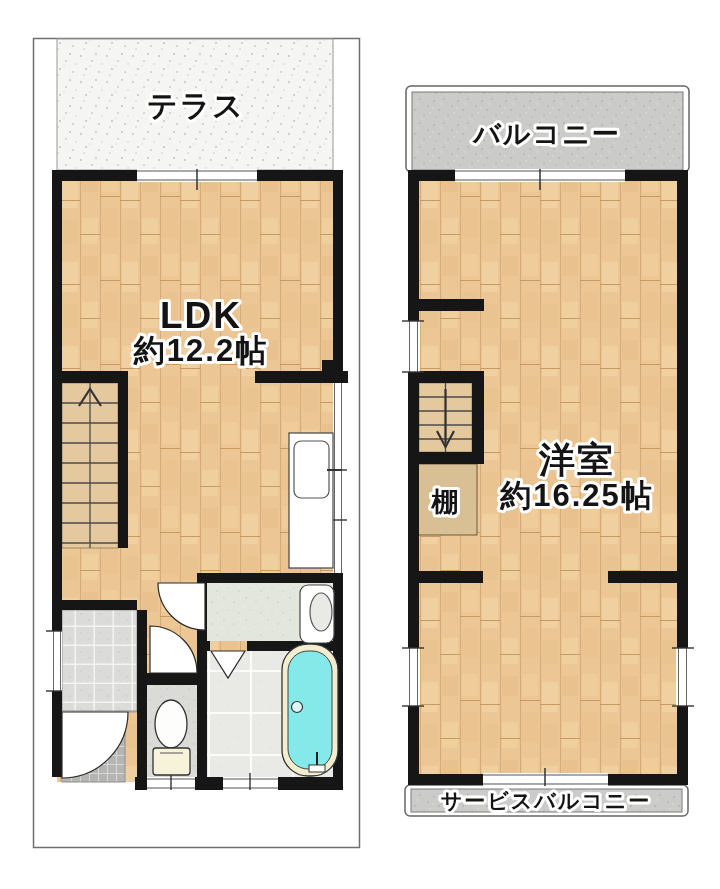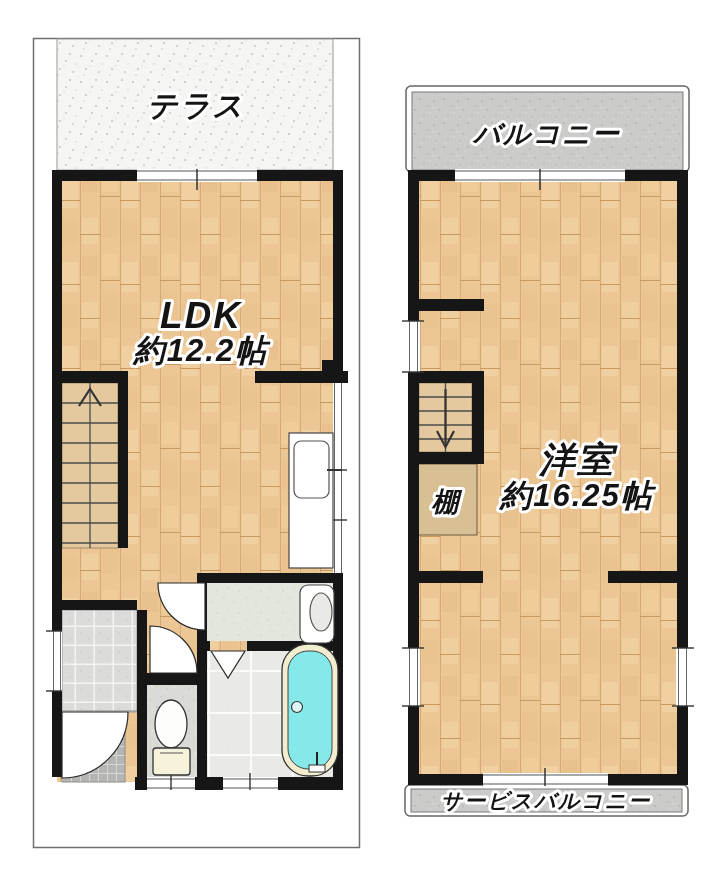--- a/index.html
+++ b/index.html
@@ -1,16 +1,16 @@
 <!DOCTYPE html>
 <html><head>
 <meta charset="utf-8">
 <style>
   html,body{margin:0;padding:0;background:#fff;}
-  .stage{position:relative;width:720px;height:889px;background:#ffffff;overflow:hidden;font-style:italic;}
+  .stage{position:relative;width:720px;height:889px;background:#ffffff;overflow:hidden;}
   svg{position:absolute;left:0;top:0;}
   .lbl{
     font-family:"Liberation Sans","DejaVu Sans",sans-serif;
     font-weight:bold;
     fill:#141414;
     stroke:#ffffff;
     stroke-width:6;
     stroke-linejoin:round;
     paint-order:stroke;
     text-anchor:middle;

